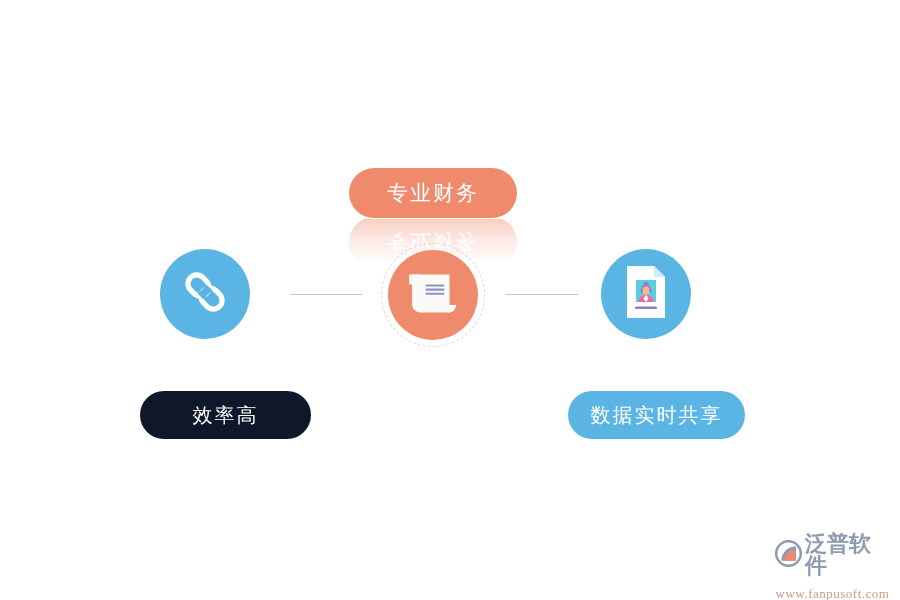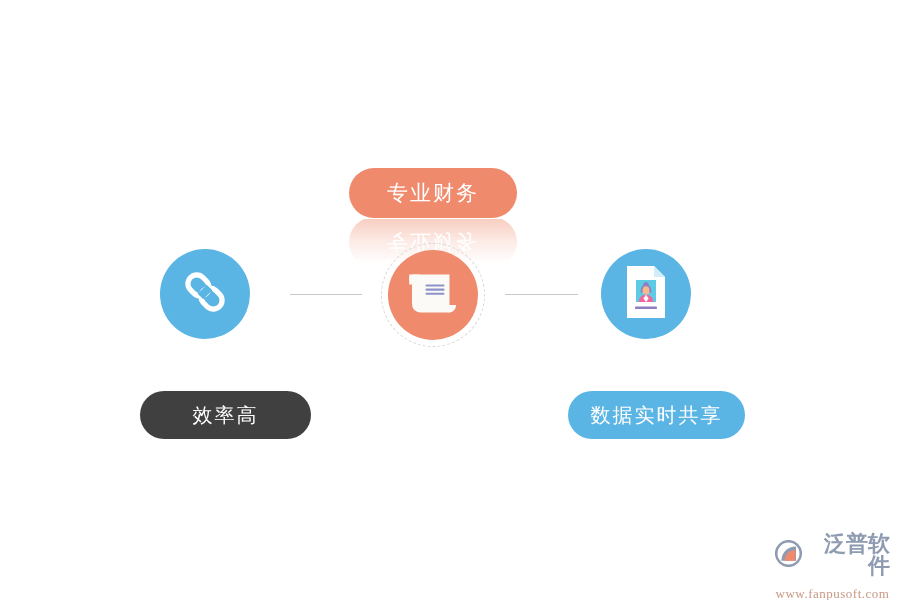--- a/index.html
+++ b/index.html
@@ -72,21 +72,21 @@
     letter-spacing: 2px;
     white-space: nowrap;
   }
 
   
   .pill-left {
     left: 140px;
     top: 391px;
     width: 171px;
     height: 48px;
-    background: #404040;
+    background: #0f172a;
     font-size: 20px;
   }
   .pill-right {
     left: 568px;
     top: 391px;
     width: 177px;
     height: 48px;
     background: #5bb5e4;
     font-size: 20px;
     font-family: Liberation Serif, serif;
@@ -163,21 +163,20 @@
     height: 30px;
   }
   .wm-mark { flex: 0 0 auto; }
   .wm-name {
     font-size: 22px;
     font-weight: bold;
     color: #8e9bb0;
     letter-spacing: 0px;
     line-height: 1;
     font-family: "DejaVu Sans", "Liberation Sans", sans-serif;
-    text-align: right;
   }
   .wm-url {
     font-size: 13px;
     color: #c79a86;
     letter-spacing: 0.5px;
     font-family: "Liberation Serif", "DejaVu Serif", serif;
     margin-top: 16px;
   }
 </style>
 </head>

